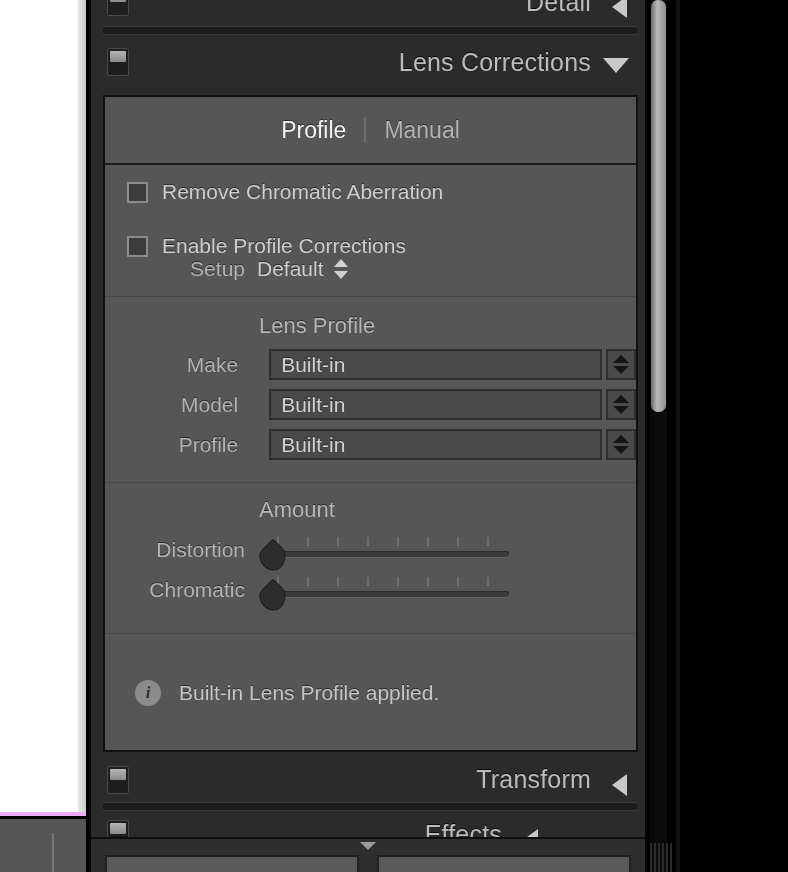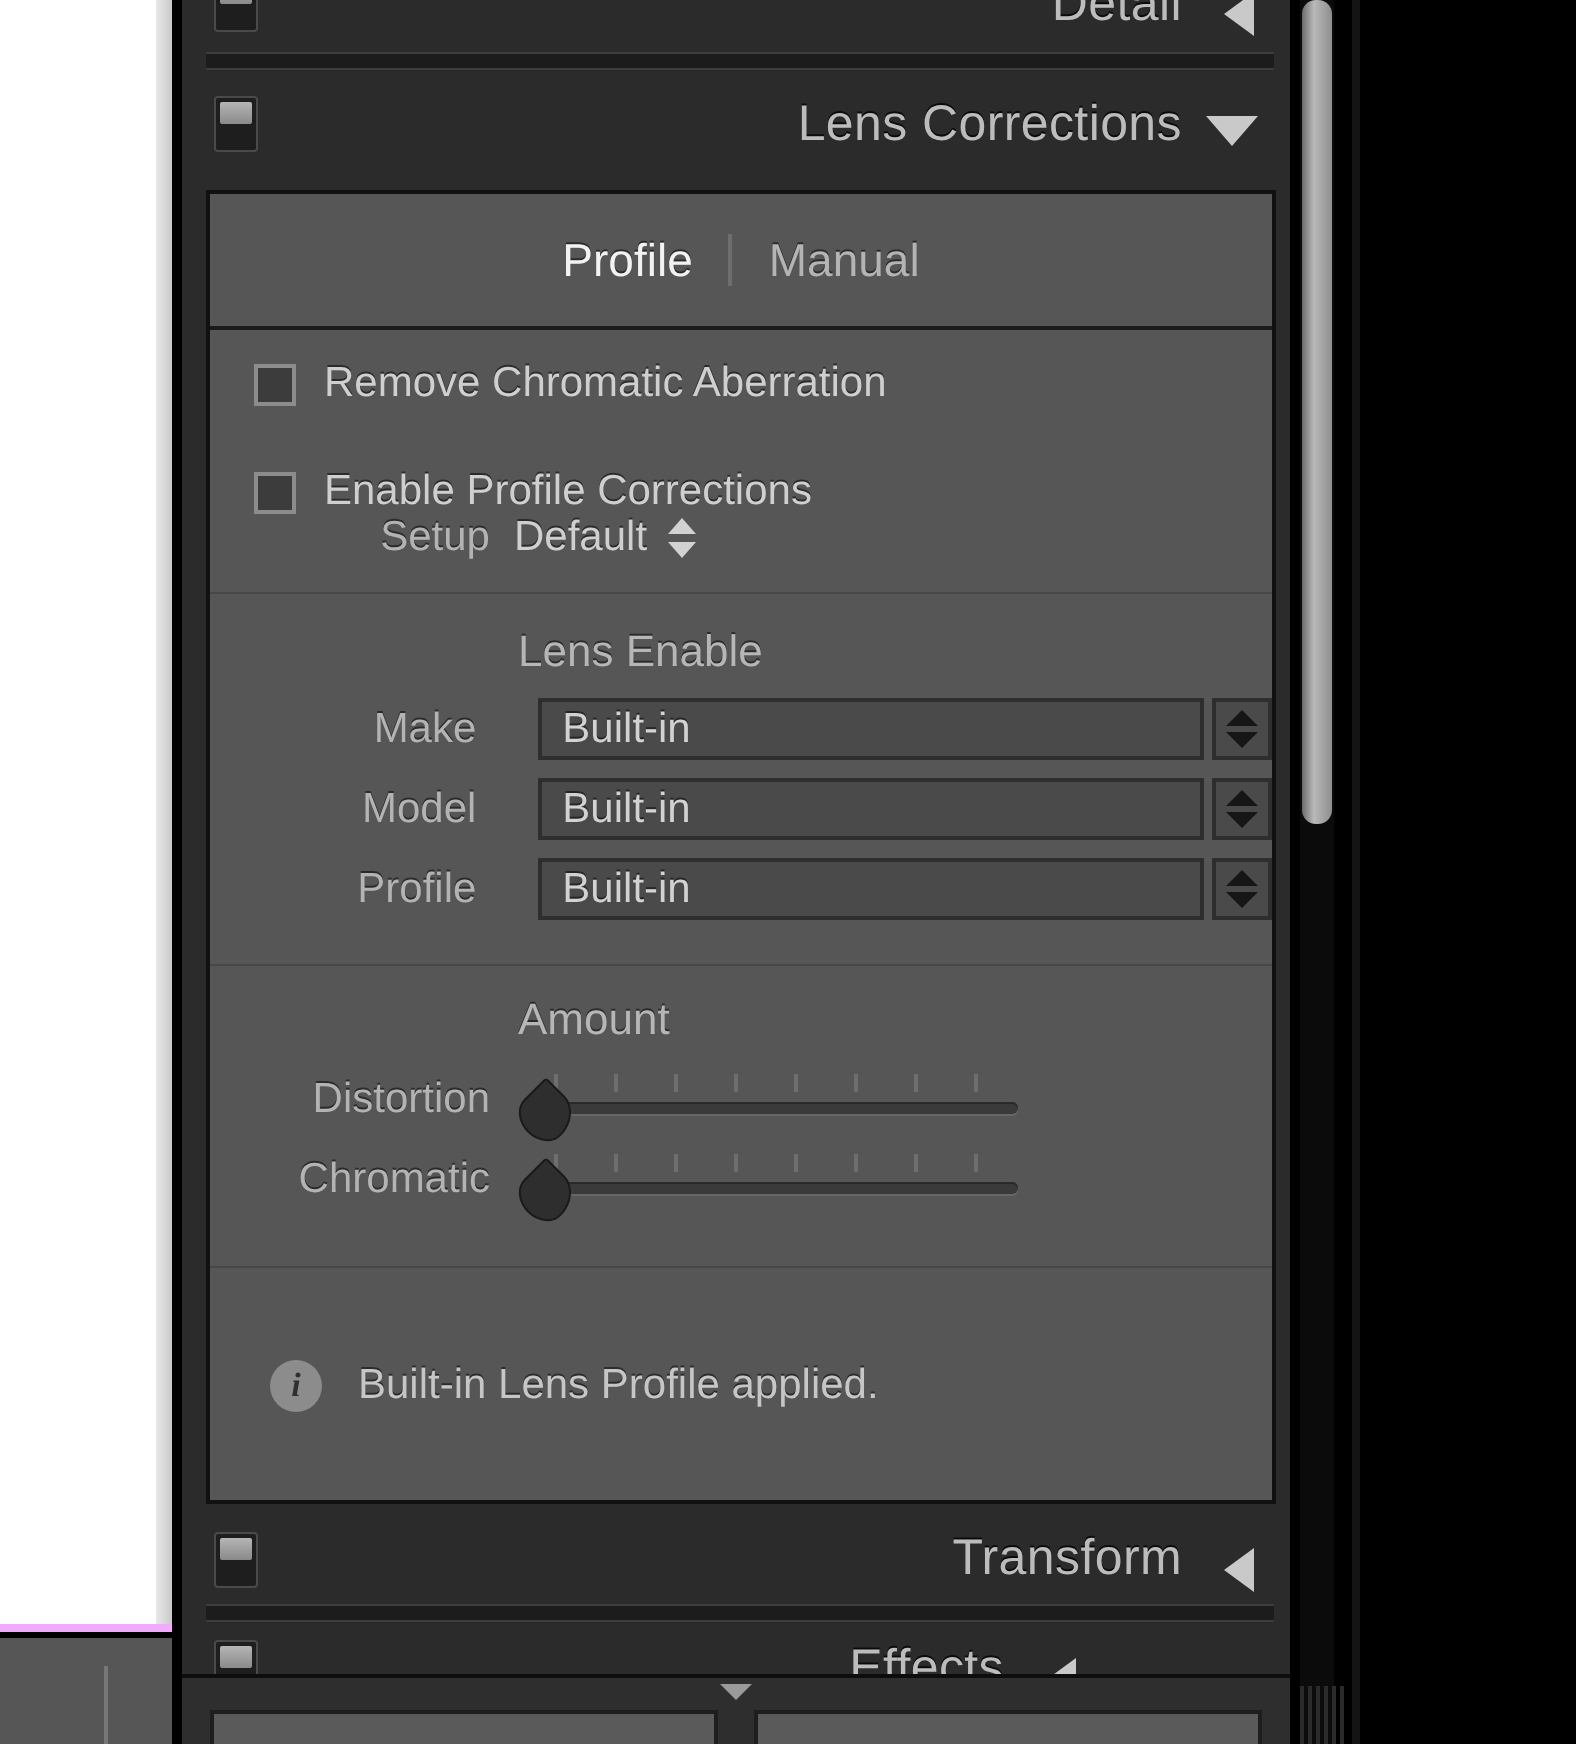--- a/index.html
+++ b/index.html
@@ -223,21 +223,21 @@
         <div class="chk-lbl">Enable Profile Corrections</div>
       </div>
       <div class="setup-row">
         <div class="rlabel" style="width:140px;margin-right:12px;">Setup</div>
         <div class="rvalue">Default</div>
         <div class="updown"></div>
       </div>
     </div>
 
     <div class="section sec-b">
-      <div class="sec-title" style="top:16px;">Lens Enable</div>
+      <div class="sec-title" style="top:16px;">Lens Profile</div>
       <div class="combo-row" style="top:52px;">
         <div class="rlabel">Make</div>
         <div class="combo">
           <span>Built-in</span>
         </div>
         <div class="stepper"></div>
       </div>
       <div class="combo-row" style="top:92px;">
         <div class="rlabel">Model</div>
         <div class="combo">

